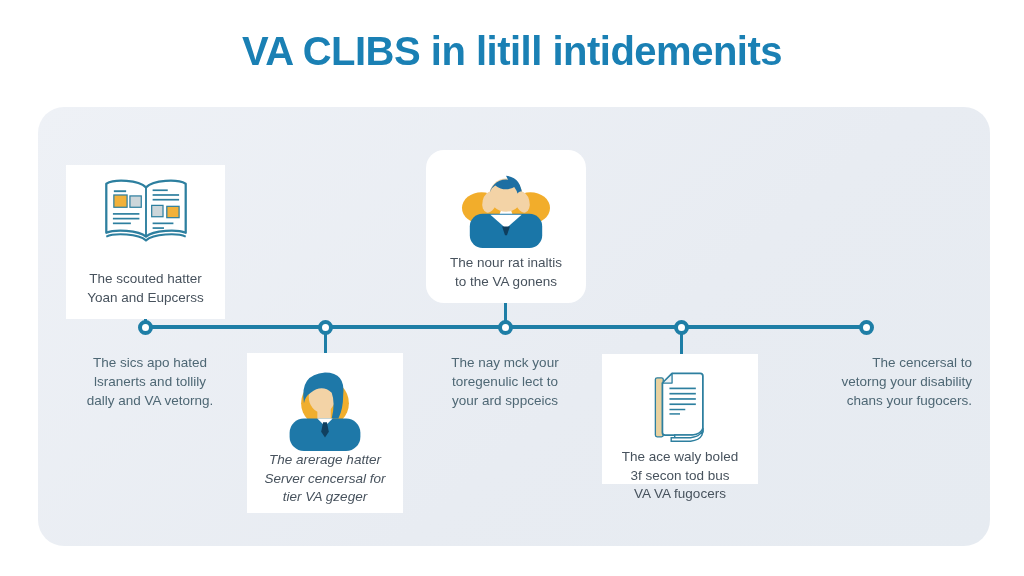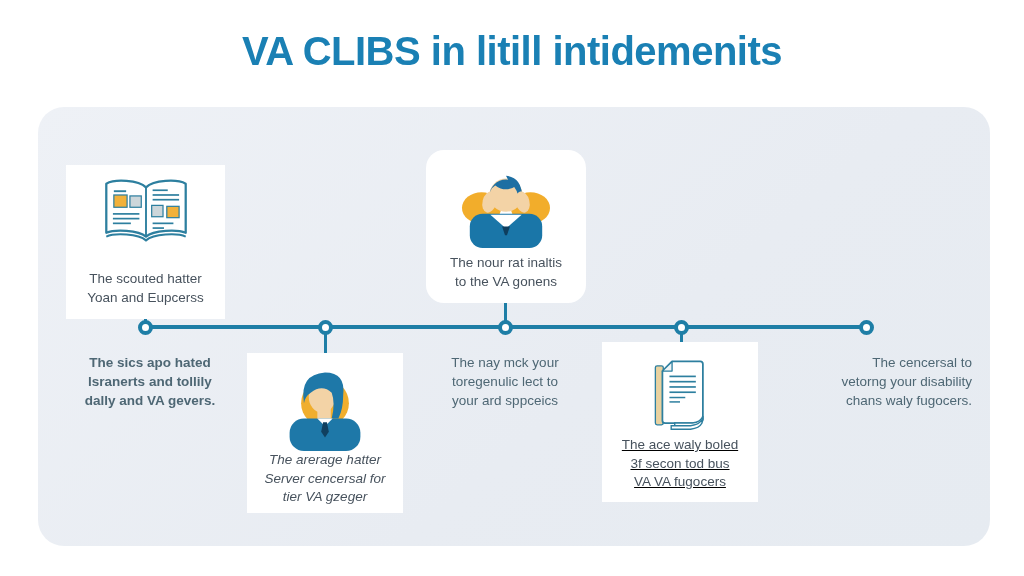--- a/index.html
+++ b/index.html
@@ -119,21 +119,21 @@
         <path d="M48 62 L52 62 L54 72 L50 78 L46 72 Z" fill="#10405f"></path>
       </svg>
     </span>
     <div class="card-text">
       <div>The arerage hatter</div>
       <div>Server cencersal for</div>
       <div>tier VA gzeger</div>
     </div>
   </div>
 
-  <div class="card" style="left:602px;top:342px;width:156px;height:160px;text-decoration:underline;">
+  <div class="card" style="left:602px;top:354px;width:156px;height:130px;">
     <span class="icon-wrap">
       <svg viewBox="0 0 100 92" width="88" height="84">
         <rect x="22" y="14" width="9" height="67" rx="2" fill="#e9d2a0" stroke="#2d7f9f" stroke-width="1.5"></rect>
         <path d="M41 9 L73 9 Q76 9 76 12 L76 74 Q76 78 72 79 L33 79 Q30 79 30 76 L30 20 Z" fill="#ffffff" stroke="#2d7f9f" stroke-width="2" stroke-linejoin="round"></path>
         <path d="M41 9 L41 20 L30 20 Z" fill="#eef4f6" stroke="#2d7f9f" stroke-width="1.5" stroke-linejoin="round"></path>
         <line x1="38" y1="26" x2="68" y2="26" stroke="#2d7f9f" stroke-width="1.9"></line>
         <line x1="38" y1="32" x2="68" y2="32" stroke="#2d7f9f" stroke-width="1.9"></line>
         <line x1="38" y1="38" x2="68" y2="38" stroke="#2d7f9f" stroke-width="1.9"></line>
         <line x1="38" y1="44" x2="68" y2="44" stroke="#2d7f9f" stroke-width="1.9"></line>
         <line x1="38" y1="50" x2="56" y2="50" stroke="#2d7f9f" stroke-width="1.7"></line>
@@ -142,29 +142,29 @@
         <path d="M40 82 L62 82 Q72 81 75 75 L75 79 Q72 85 62 86 L40 86 Z" fill="#ffffff" stroke="#2d7f9f" stroke-width="1.6"></path>
       </svg>
     </span>
     <div class="card-text">
       <div>The ace waly boled</div>
       <div>3f secon tod bus</div>
       <div>VA VA fugocers</div>
     </div>
   </div>
 
-  <div class="note" style="left:52px;top:353px;width:196px;font-weight:bold;">
+  <div class="note" style="left:52px;top:353px;width:196px;">
     <div>The sics apo hated</div>
     <div>lsranerts and tollily</div>
-    <div>dally and VA gevers.</div>
+    <div>dally and VA vetorng.</div>
   </div>
   <div class="note" style="left:415px;top:353px;width:180px;">
     <div>The nay mck your</div>
     <div>toregenulic lect to</div>
     <div>your ard sppceics</div>
   </div>
   <div class="note" style="left:772px;top:353px;width:200px;text-align:right;">
     <div>The cencersal to</div>
     <div>vetorng your disability</div>
-    <div>chans waly fugocers.</div>
+    <div>chans your fugocers.</div>
   </div>
 
 </div>
 
 </body></html>

